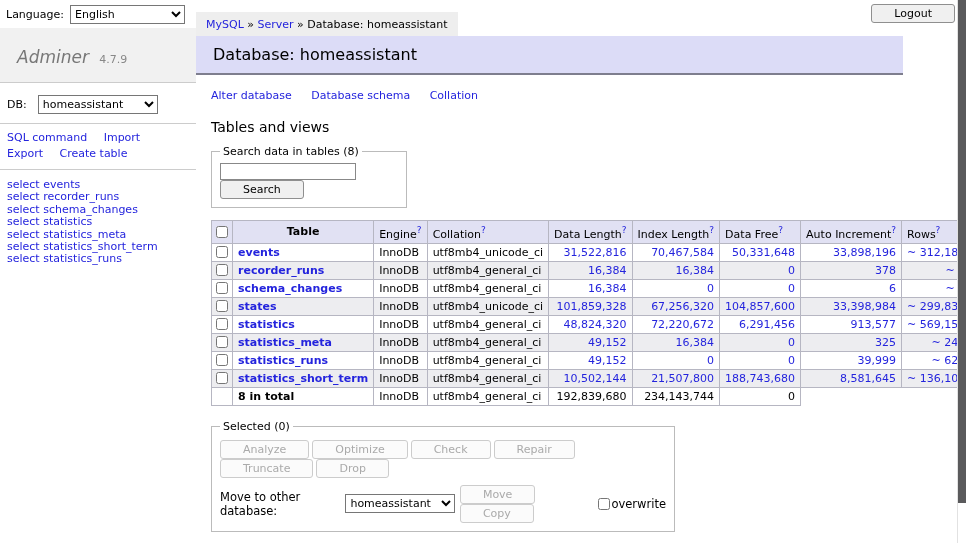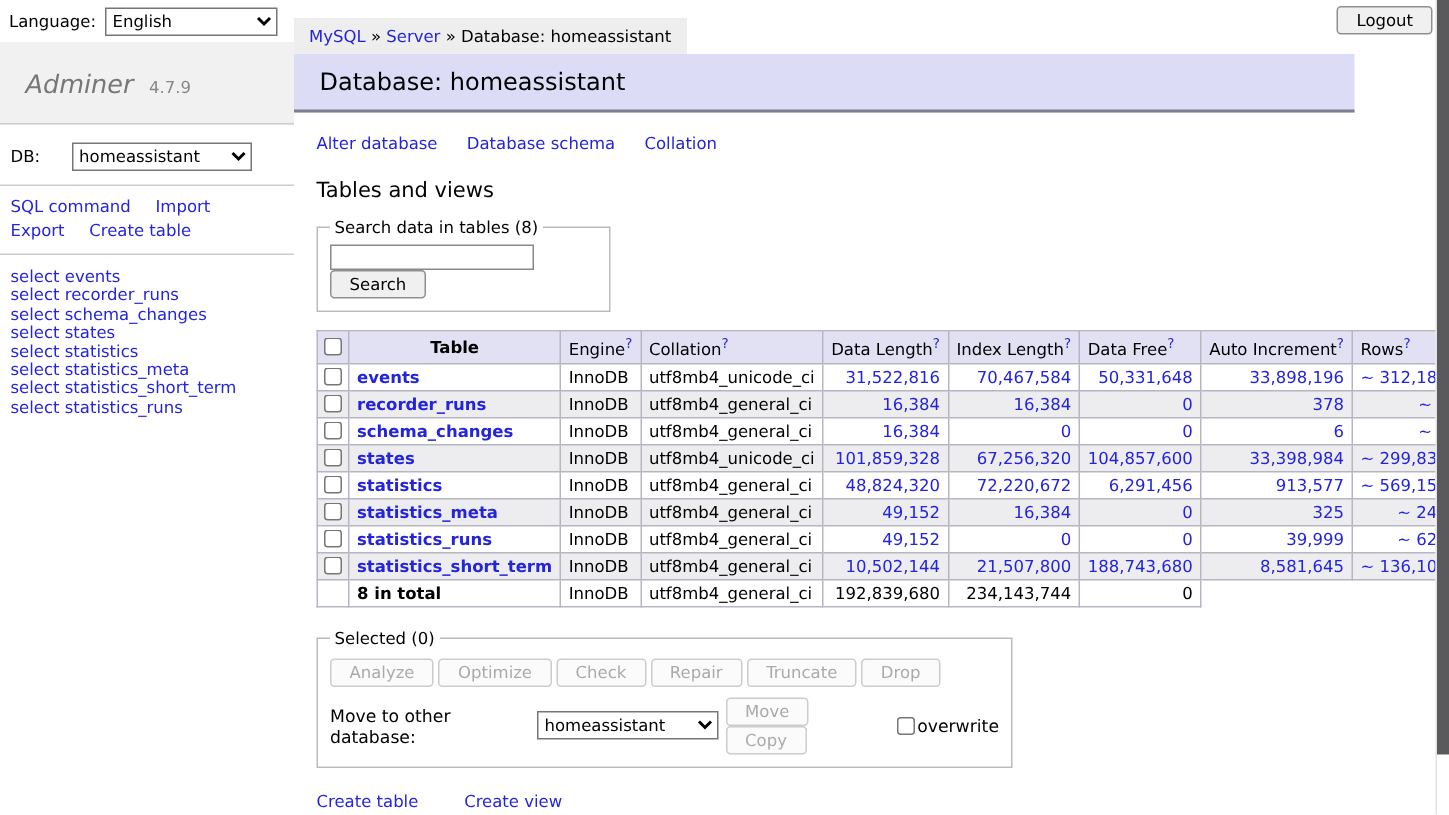--- a/index.html
+++ b/index.html
@@ -14,31 +14,31 @@
   
   .lang-row { position:absolute; top:5px; left:6px; display:flex; align-items:center; gap:6px; }
   select { font-family:inherit; font-size:11px; height:19px; background:#fff; border:1px solid #767676; }
   .lang-row select { width:115px; }
 
   
   .sidebar { position:absolute; left:0; top:28px; width:196px; }
   .sidebar h1 { margin:0; background:#f1f1f1; border-bottom:1px solid #ccc; padding:19px 17px 15px; font-weight:normal; font-size:17px; }
   .app-name { font-style:italic; color:#777; }
   .version { font-size:11px; color:#888; margin-left:5px; font-style:normal; }
-  .db-row { margin:12px 0 9px; padding:0 7px; display:flex; align-items:center; gap:21px; }
+  .db-row { margin:12px 0 9px; padding:0 7px; display:flex; align-items:center; gap:11px; }
   .db-row select { width:120px; }
   .action-links { border-top:1px solid #ccc; border-bottom:1px solid #ccc; padding:6px 7px 7px; line-height:16px; width:196px; }
   .action-links a { margin-right:13px; white-space:nowrap; }
   .select-links { padding:9px 7px; }
   .select-links a { display:block; line-height:12.4px; }
 
   
   .breadcrumb { position:absolute; left:196px; top:12px; height:25px; line-height:25px; background:#eee; padding:0 10px; white-space:nowrap; }
   .logout-btn { position:absolute; top:4px; right:11px; }
-  button { font-family:inherit; font-size:11px; padding:2px 12px; background:#f0f0f0; border:1px solid #8f8f8f; border-radius:3px; color:#000; }
+  button { font-family:inherit; font-size:11px; padding:2px 22px; background:#f0f0f0; border:1px solid #8f8f8f; border-radius:3px; color:#000; }
   .disabled-btn { color:#aaa; border-color:#ccc; background:#fbfbfb; margin-right:3px; }
 
   
   .main { position:absolute; left:196px; top:36px; width:707px; }
   .main h2 { margin:0; background:#dcdcf7; border-bottom:2px solid #7e7e8e; padding:9px 0 9px 17px; font-size:16px; font-weight:normal; }
   .content { padding-left:15px; }
   .nav-links { margin:14px 0 0; }
   .nav-links a { margin-right:16px; }
   h3 { font-size:14px; font-weight:normal; margin:17px 0 0; }
 
@@ -113,21 +113,20 @@
   <div class="action-links">
     <a href="#">SQL command</a>
     <a href="#">Import</a>
     <a href="#">Export</a>
     <a href="#">Create table</a>
   </div>
   <div class="select-links">
       <a href="#">select events</a>
       <a href="#">select recorder_runs</a>
       <a href="#">select schema_changes</a>
-      <a href="#">select states</a>
       <a href="#">select statistics</a>
       <a href="#">select statistics_meta</a>
       <a href="#">select statistics_short_term</a>
       <a href="#">select statistics_runs</a>
     </div>
 </aside>
 
 <main class="main">
   <h2>Database: homeassistant</h2>
   <div class="content">

